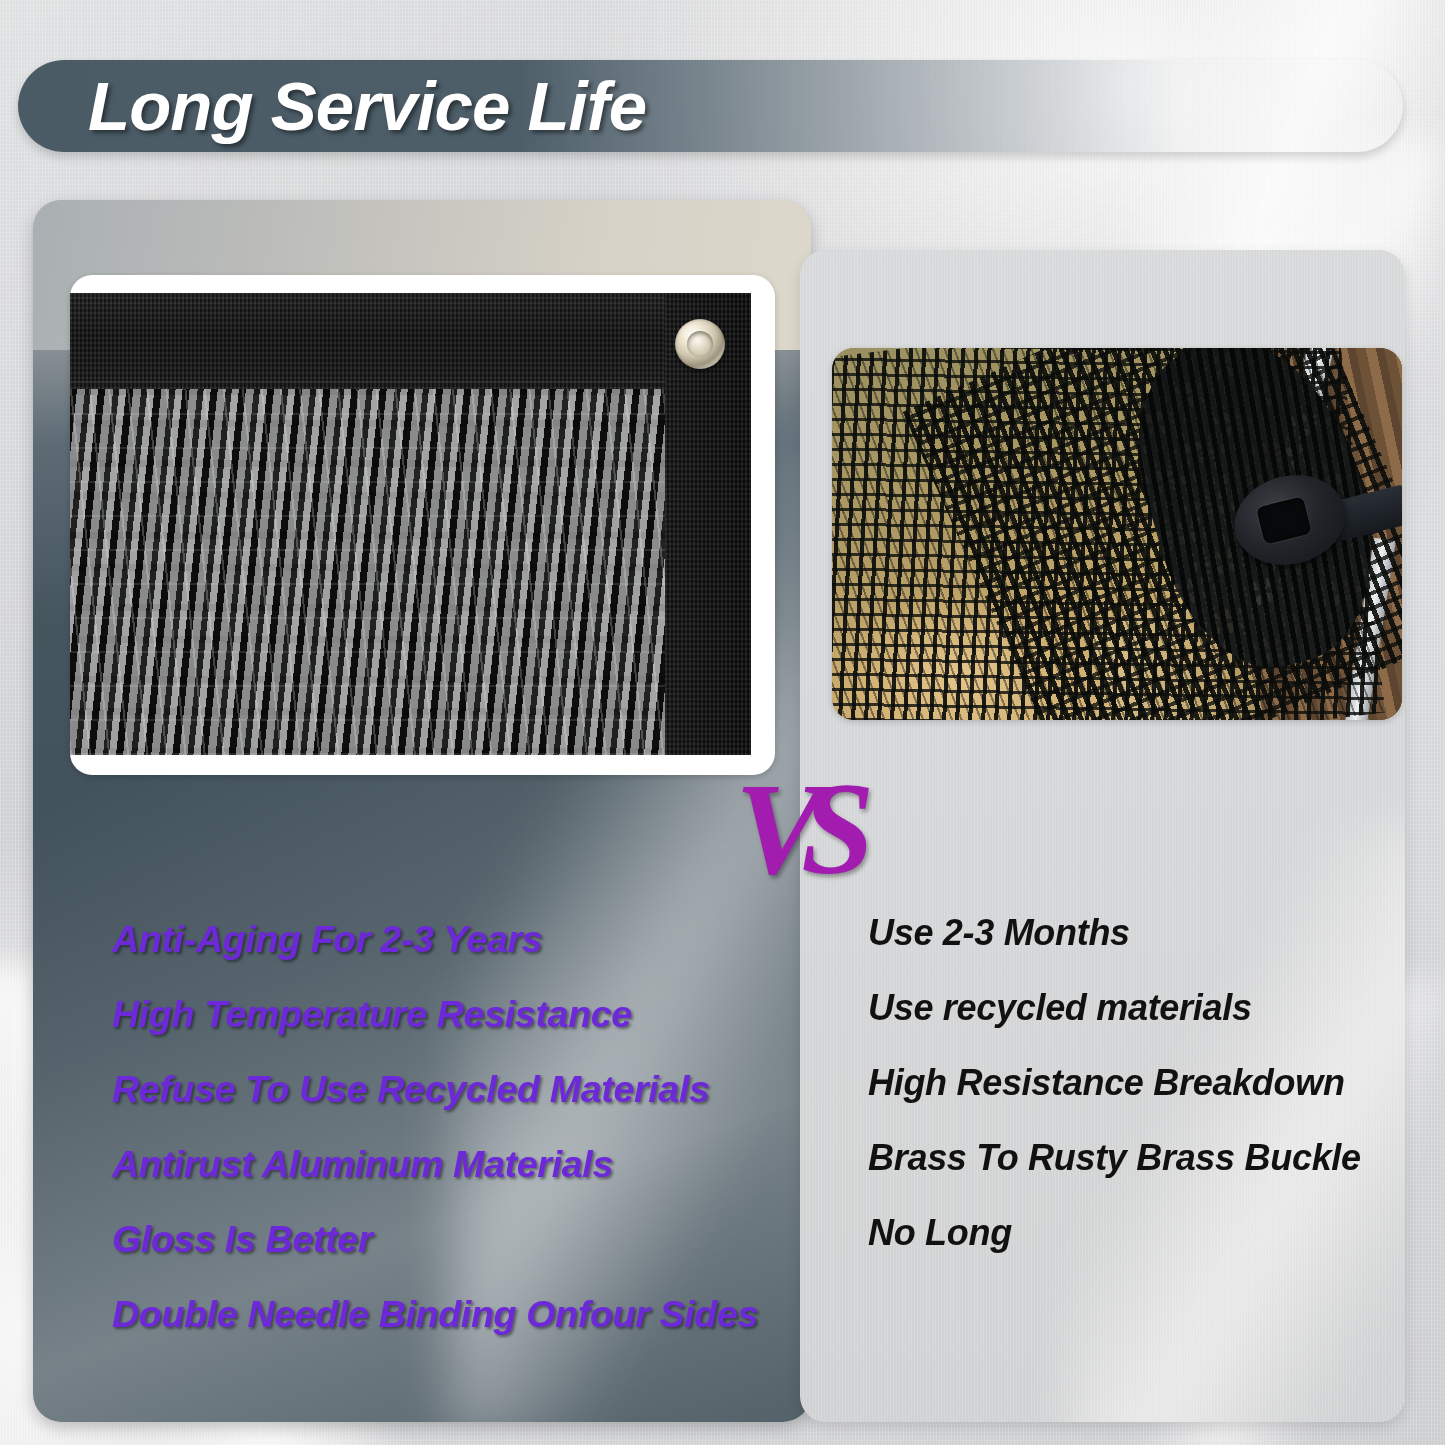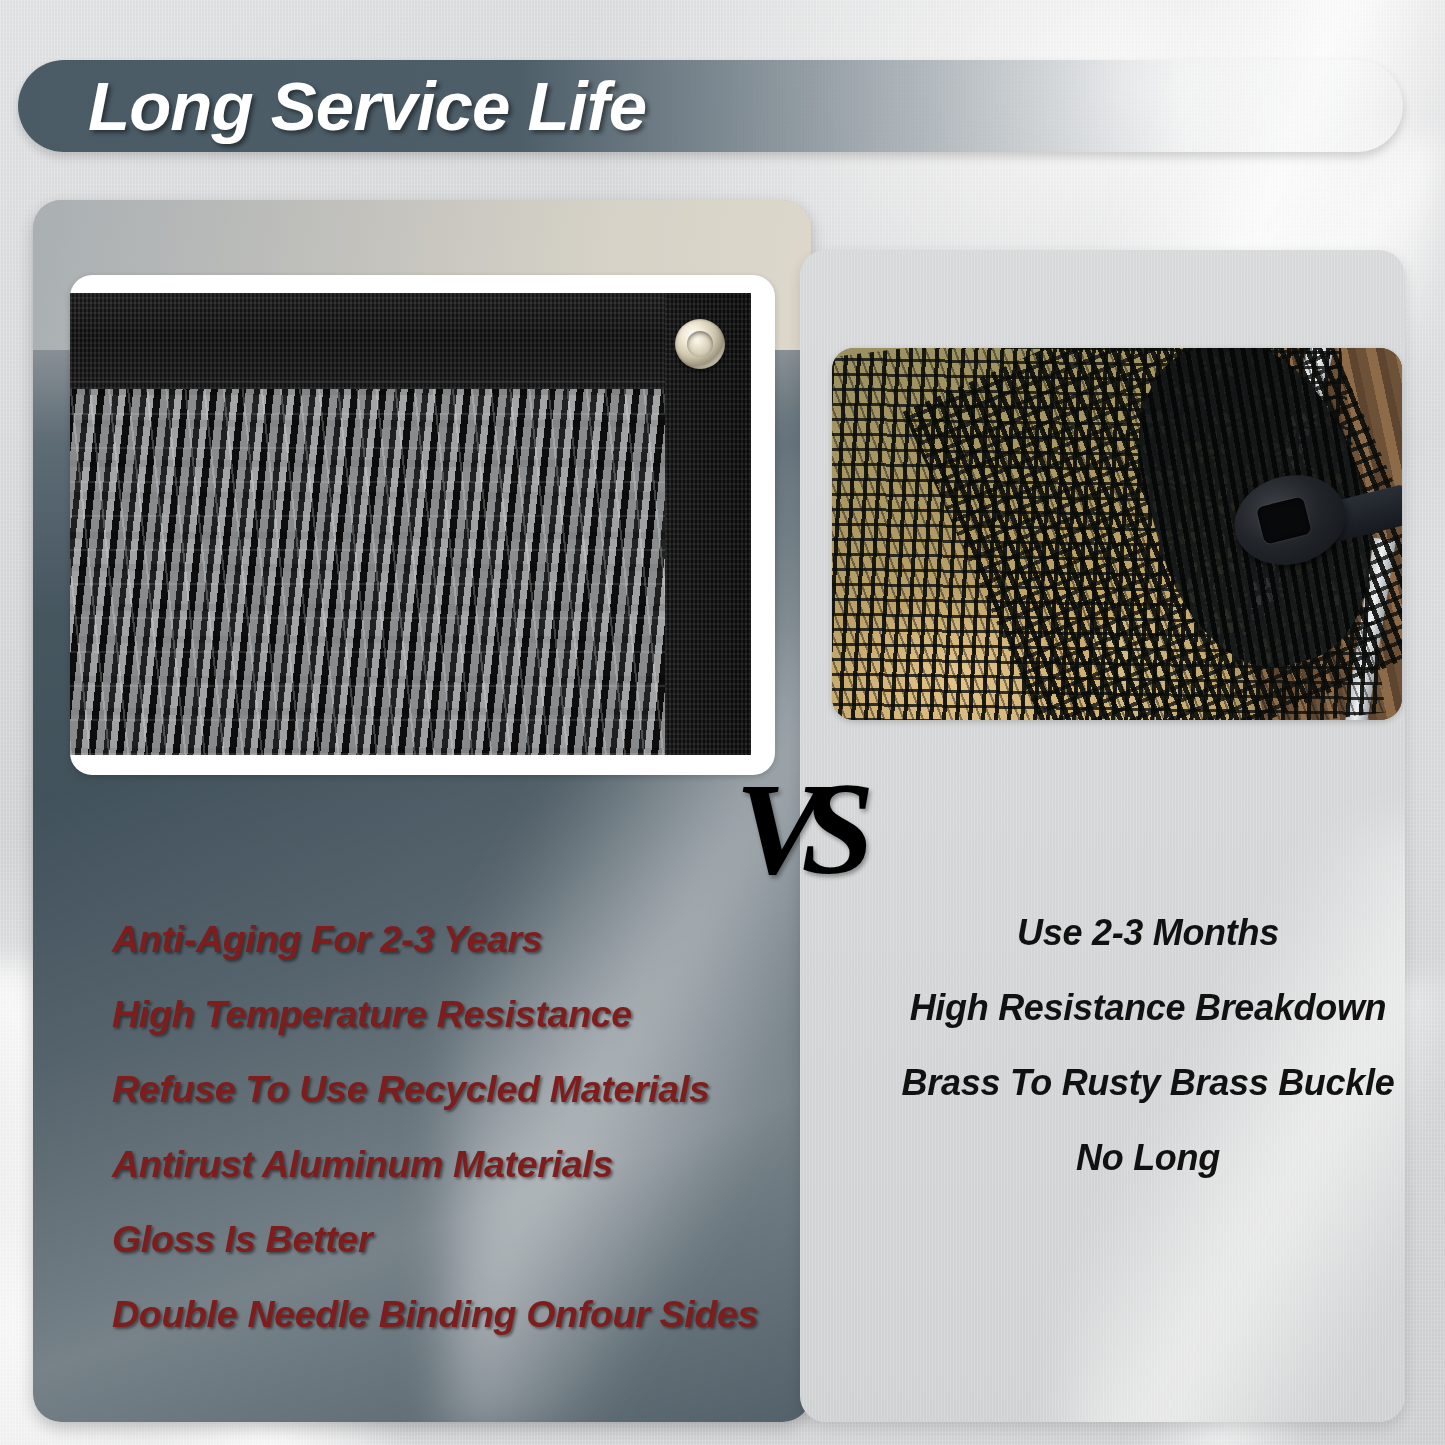--- a/index.html
+++ b/index.html
@@ -100,21 +100,21 @@
   
   .grommet{position:absolute;right:26px;top:26px;width:50px;height:50px;border-radius:50%;
     background:radial-gradient(circle at 36% 32%,#ffffff 0%,#f2ead6 22%,#cfc6ae 46%,#9c947e 66%,#e8e2cf 82%,#8d8773 100%);
     box-shadow:0 2px 4px rgba(0,0,0,.6), inset 0 0 3px rgba(0,0,0,.35);}
   .grommet-hole{position:absolute;left:12px;top:12px;width:26px;height:26px;border-radius:50%;
     background:radial-gradient(circle at 40% 36%,#fbf8ee 0%,#ded6c0 45%,#b6ae96 100%);
     box-shadow:inset 0 2px 4px rgba(0,0,0,.45);}
 
   
   .list-left{position:absolute;left:112px;top:918px;width:680px;}
-  .feat-l{font-size:37.5px;font-weight:bold;font-style:italic;color:#7f1d1d;
+  .feat-l{font-size:37.5px;font-weight:bold;font-style:italic;color:#6d28d9;
     letter-spacing:-.3px;white-space:nowrap;margin-bottom:32px;
     text-shadow:2px 2px 3px rgba(0,0,0,.45);}
 
   
   .panel-right{position:absolute;left:800px;top:250px;width:605px;height:1172px;
     border-radius:26px;overflow:hidden;
     background:linear-gradient(180deg,#d9dadb 0%,#d6d7d8 55%,#d2d3d4 100%);
     box-shadow:0 5px 14px rgba(0,0,0,.12);}
   .panel-right-weave{position:absolute;inset:0;opacity:.22;
     background-image:repeating-linear-gradient(90deg,rgba(255,255,255,.6) 0 1px,rgba(0,0,0,.035) 1px 3px);}
@@ -165,26 +165,26 @@
     box-shadow:0 3px 7px rgba(0,0,0,.55);}
   .pr-buckle-slot{position:absolute;left:26px;top:24px;width:48px;height:38px;border-radius:7px;
     background:#07090b;box-shadow:inset 0 0 5px rgba(0,0,0,.9),0 0 2px rgba(255,255,255,.18);}
   .pr-strap{position:absolute;right:-8px;top:150px;width:120px;height:40px;
     transform:rotate(-14deg);
     background:linear-gradient(180deg,#2a2f36,#161a1f);border-radius:5px;}
 
   
   .list-right{position:absolute;left:868px;top:912px;width:560px;}
   .feat-r{font-size:36px;font-weight:bold;font-style:italic;color:#111111;
-    letter-spacing:-.3px;white-space:nowrap;margin-bottom:33px;text-align:center;}
+    letter-spacing:-.3px;white-space:nowrap;margin-bottom:33px;}
 
   
   .vs{position:absolute;left:735px;top:770px;width:130px;height:120px;
     font-family:"Liberation Serif","DejaVu Serif",serif;
-    font-size:132px;font-weight:bold;font-style:italic;color:#000000;
+    font-size:132px;font-weight:bold;font-style:italic;color:#a21caf;
     line-height:118px;letter-spacing:-22px;
     text-shadow:2px 3px 4px rgba(0,0,0,.35);}
 </style>
 </head>
 <body>
 
 <div id="stage">
 
   <div class="bg-base"></div>
   <div class="bg-streak streak1"></div>
@@ -242,18 +242,19 @@
     <div class="feat-l">Anti-Aging For 2-3 Years</div>
     <div class="feat-l">High Temperature Resistance</div>
     <div class="feat-l">Refuse To Use Recycled Materials</div>
     <div class="feat-l">Antirust Aluminum Materials</div>
     <div class="feat-l">Gloss Is Better</div>
     <div class="feat-l">Double Needle Binding Onfour Sides</div>
   </div>
 
   <div class="list-right">
     <div class="feat-r">Use 2-3 Months</div>
+    <div class="feat-r">Use recycled materials</div>
     <div class="feat-r">High Resistance Breakdown</div>
     <div class="feat-r">Brass To Rusty Brass Buckle</div>
     <div class="feat-r">No Long</div>
   </div>
 
 </div>
 
 </body></html>

